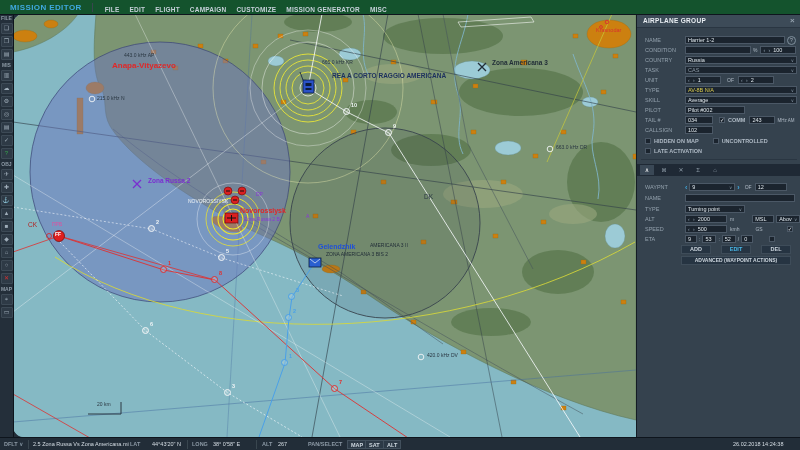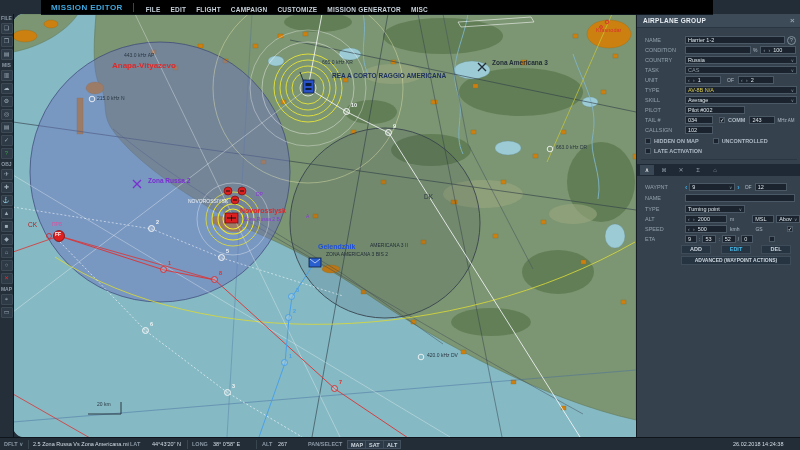--- a/index.html
+++ b/index.html
@@ -1,20 +1,20 @@
 <!DOCTYPE html>
 <html><head>
 <meta charset="utf-8">
 <style>
   html,body{margin:0;padding:0;}
   body{width:800px;height:450px;position:relative;overflow:hidden;background:#222d38;
        font-family:"Liberation Sans",sans-serif;}
   
-  .topbar{position:absolute;left:0;top:0;width:672px;height:14px;background:#000000;
-          border-bottom:1px solid #0e151d;display:flex;align-items:center;z-index:40;margin-left:41px;}
+  .topbar{position:absolute;left:0;top:0;width:800px;height:14px;background:#14532d;
+          border-bottom:1px solid #0e151d;display:flex;align-items:center;z-index:40;}
   .apptitle{color:#3fa9e0;font-weight:bold;font-size:8px;padding:0 10px;letter-spacing:.4px;}
   .tsep{width:1px;height:9px;background:#39464f;margin-right:12px;}
   .menu-item{color:#c6d0d9;font-size:6.5px;font-weight:bold;margin-right:10px;letter-spacing:.2px;cursor:default;}
   
   .ltoolbar{position:absolute;left:0;top:14px;width:13px;height:423px;background:#242f3a;
             border-right:1px solid #0e151d;z-index:30;display:flex;flex-direction:column;align-items:center;}
   .tb-label{color:#8d9aa6;font-size:5px;font-weight:bold;margin:2px 0 1px;line-height:5px;}
   .tb-icon{width:10px;height:9px;background:#2e3a46;border:1px solid #3d4a56;border-radius:1px;
            margin:1px 0;color:#9fadb9;font-size:6px;line-height:8px;text-align:center;overflow:hidden;flex:none;}
   

